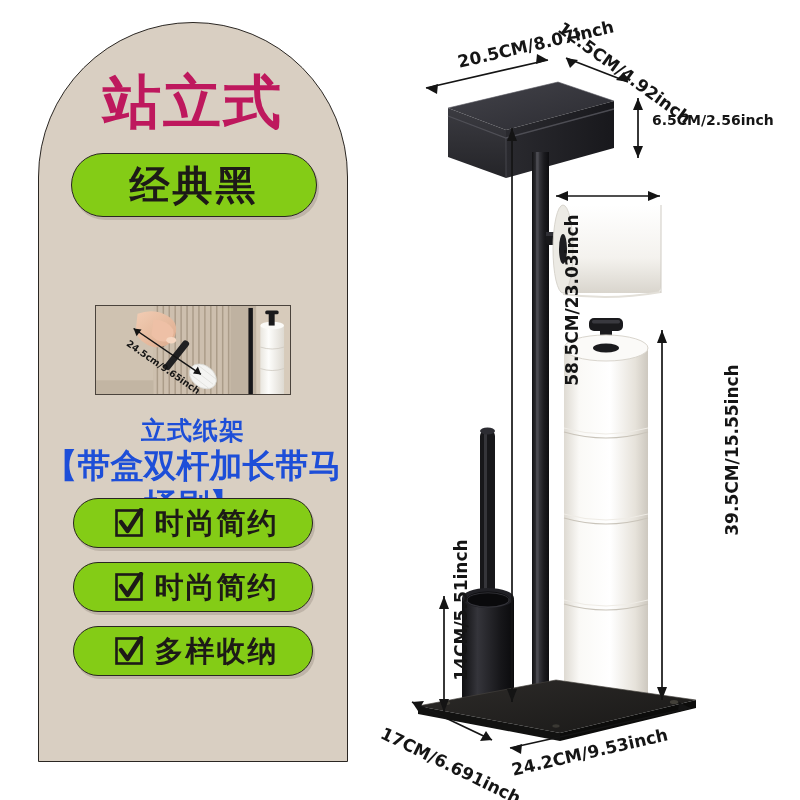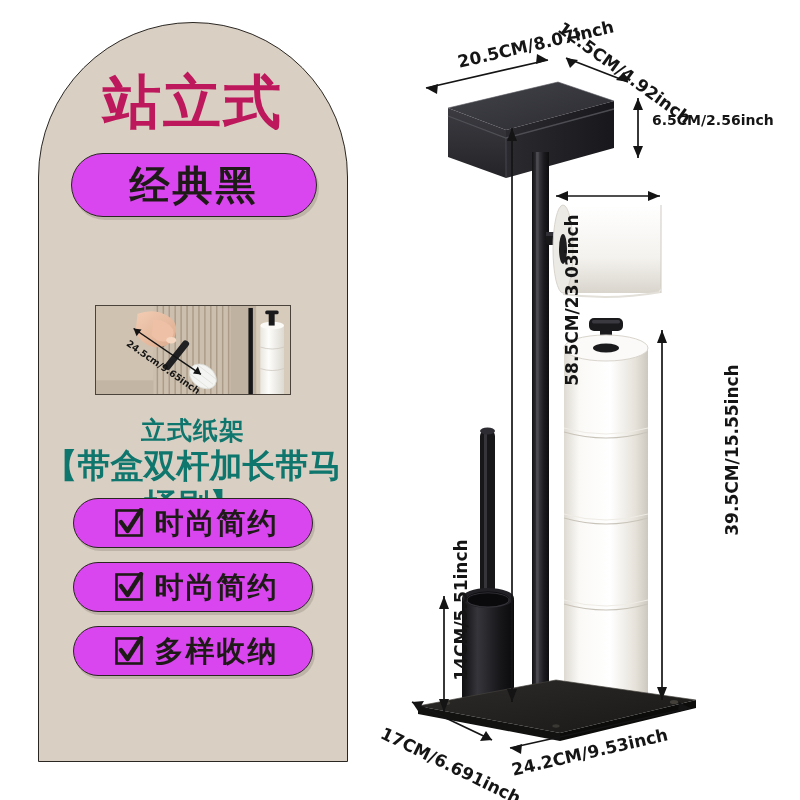--- a/index.html
+++ b/index.html
@@ -31,21 +31,21 @@
     width: 100%;
     text-align: center;
     font-size: 58px;
     font-weight: bold;
     letter-spacing: 2px;
     color: #be185d;
     line-height: 1;
   }
 
   .pill {
-    background: #d946ef;
+    background: #84cc16;
     border: 1.6px solid #2a2622;
     border-radius: 999px;
     box-sizing: border-box;
     display: flex;
     align-items: center;
     justify-content: center;
     box-shadow: 2px 3px 0 rgba(70,60,50,0.18);
   }
 
   #color-pill {
@@ -71,21 +71,21 @@
     overflow: hidden;
     background: #cfc3b3;
   }
   #photo-svg { display:block; width:100%; height:100%; }
 
   #product-caption {
     position: absolute;
     left: 0; top: 392px;
     width: 100%;
     text-align: center;
-    color: #0f766e;
+    color: #1d4ed8;
     font-weight: bold;
     line-height: 1.22;
   }
   #product-caption .cap-line1 { font-size: 25px; letter-spacing: 1px; }
   #product-caption .cap-line2 { font-size: 33px; letter-spacing: 0px; }
 
   
   .feature-pill {
     position: absolute;
     left: 34px;

